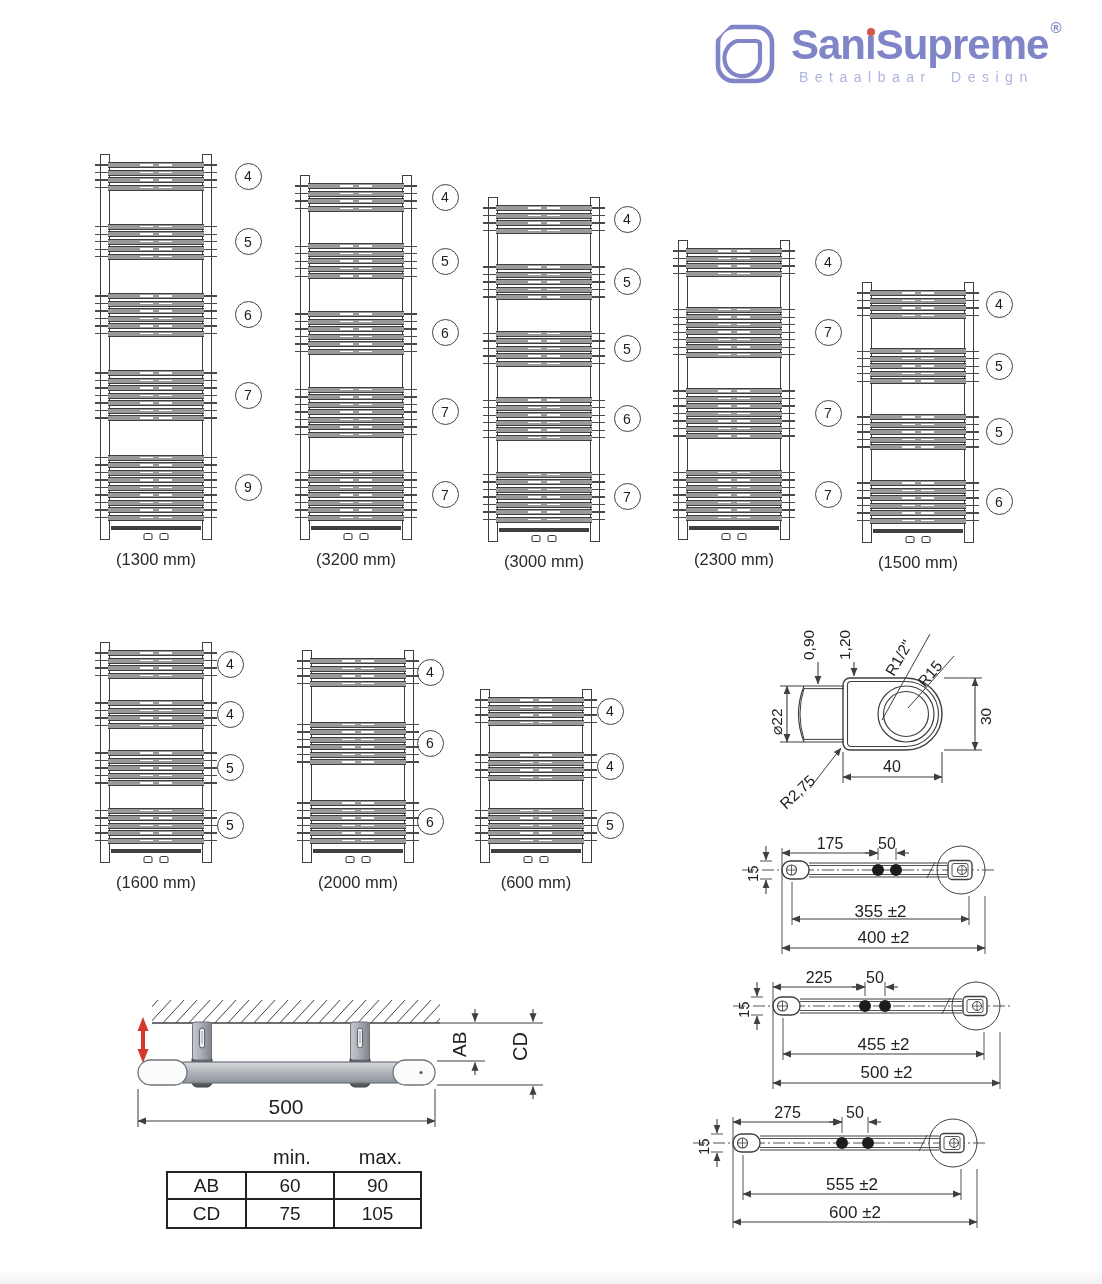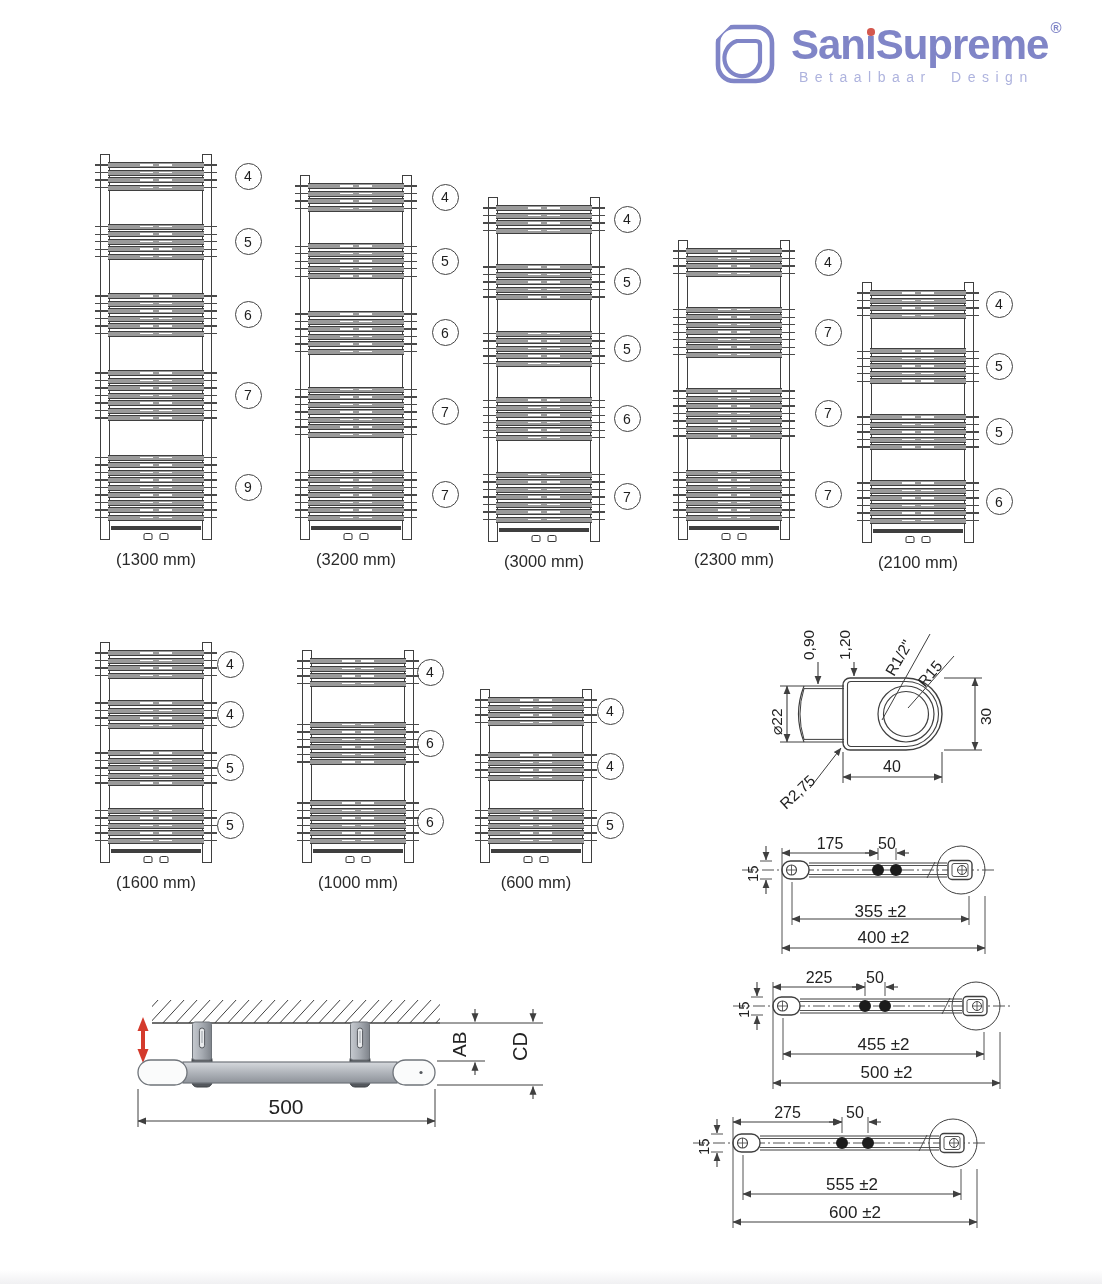--- a/index.html
+++ b/index.html
@@ -681,21 +681,21 @@
           <div class="rail" style="top: 232.5px;">
             <div class="tick"></div>
             <div class="bar"></div>
           </div>
           <div class="collector"></div>
           <div class="valves">
             <div class="valve"></div>
             <div class="valve"></div>
           </div>
         </div>
-        <div class="rad-label" style="top: 268px;">(2100 mm)</div>
+        <div class="rad-label" style="top: 268px;">(1500 mm)</div>
       </div>
       <div class="radiator" style="left: 100px; top: 645px; width: 150px; height: 252px;">
         <div class="badge" style="left: 116.5px; top: 5.5px;">4</div>
         <div class="badge" style="left: 116.5px; top: 55.5px;">4</div>
         <div class="badge" style="left: 116.5px; top: 109.25px;">5</div>
         <div class="badge" style="left: 116.5px; top: 166.75px;">5</div>
         <div class="rad-body" style="height: 218px;">
           <div class="rcol left"></div>
           <div class="rcol right"></div>
           <div class="rail" style="top: 5px;">
@@ -848,21 +848,21 @@
           <div class="rail" style="top: 184.5px;">
             <div class="tick"></div>
             <div class="bar"></div>
           </div>
           <div class="collector"></div>
           <div class="valves">
             <div class="valve"></div>
             <div class="valve"></div>
           </div>
         </div>
-        <div class="rad-label" style="top: 220px;">(1000 mm)</div>
+        <div class="rad-label" style="top: 220px;">(2000 mm)</div>
       </div>
       <div class="radiator" style="left: 480px; top: 692px; width: 150px; height: 205px;">
         <div class="badge" style="left: 116.5px; top: 5.5px;">4</div>
         <div class="badge" style="left: 116.5px; top: 60.75px;">4</div>
         <div class="badge" style="left: 116.5px; top: 119.75px;">5</div>
         <div class="rad-body" style="height: 171px;">
           <div class="rcol left"></div>
           <div class="rcol right"></div>
           <div class="rail" style="top: 5px;">
             <div class="tick"></div>
@@ -1171,15 +1171,30 @@
     <line x1="380" y1="80" x2="380" y2="67.5" stroke="#3f3f3f" stroke-width="1.1" marker-end="url(#ah)"></line>
     <text transform="translate(371,62) rotate(-90)" font-size="19">AB</text>
 
     <line x1="390" y1="28" x2="448" y2="28" stroke="#3f3f3f" stroke-width="1"></line>
     <line x1="342" y1="90" x2="448" y2="90" stroke="#3f3f3f" stroke-width="1"></line>
     <line x1="438" y1="14" x2="438" y2="26.5" stroke="#3f3f3f" stroke-width="1.1" marker-end="url(#ah)"></line>
     <line x1="438" y1="104" x2="438" y2="91.5" stroke="#3f3f3f" stroke-width="1.1" marker-end="url(#ah)"></line>
     <text transform="translate(432,66) rotate(-90)" font-size="20">CD</text>
   </svg>
 
+  <div class="spec-table">
+    <div class="t-head">
+      <div></div>
+      <div class="t-h">min.</div>
+      <div class="t-h">max.</div>
+    </div>
+    <div class="t-grid">
+      <div class="t-cell br bb">AB</div>
+      <div class="t-cell br bb">60</div>
+      <div class="t-cell bb">90</div>
+      <div class="t-cell br">CD</div>
+      <div class="t-cell br">75</div>
+      <div class="t-cell">105</div>
+    </div>
+  </div>
 
   <div class="bottom-fade"></div>
 </div>
 
 </body></html>

